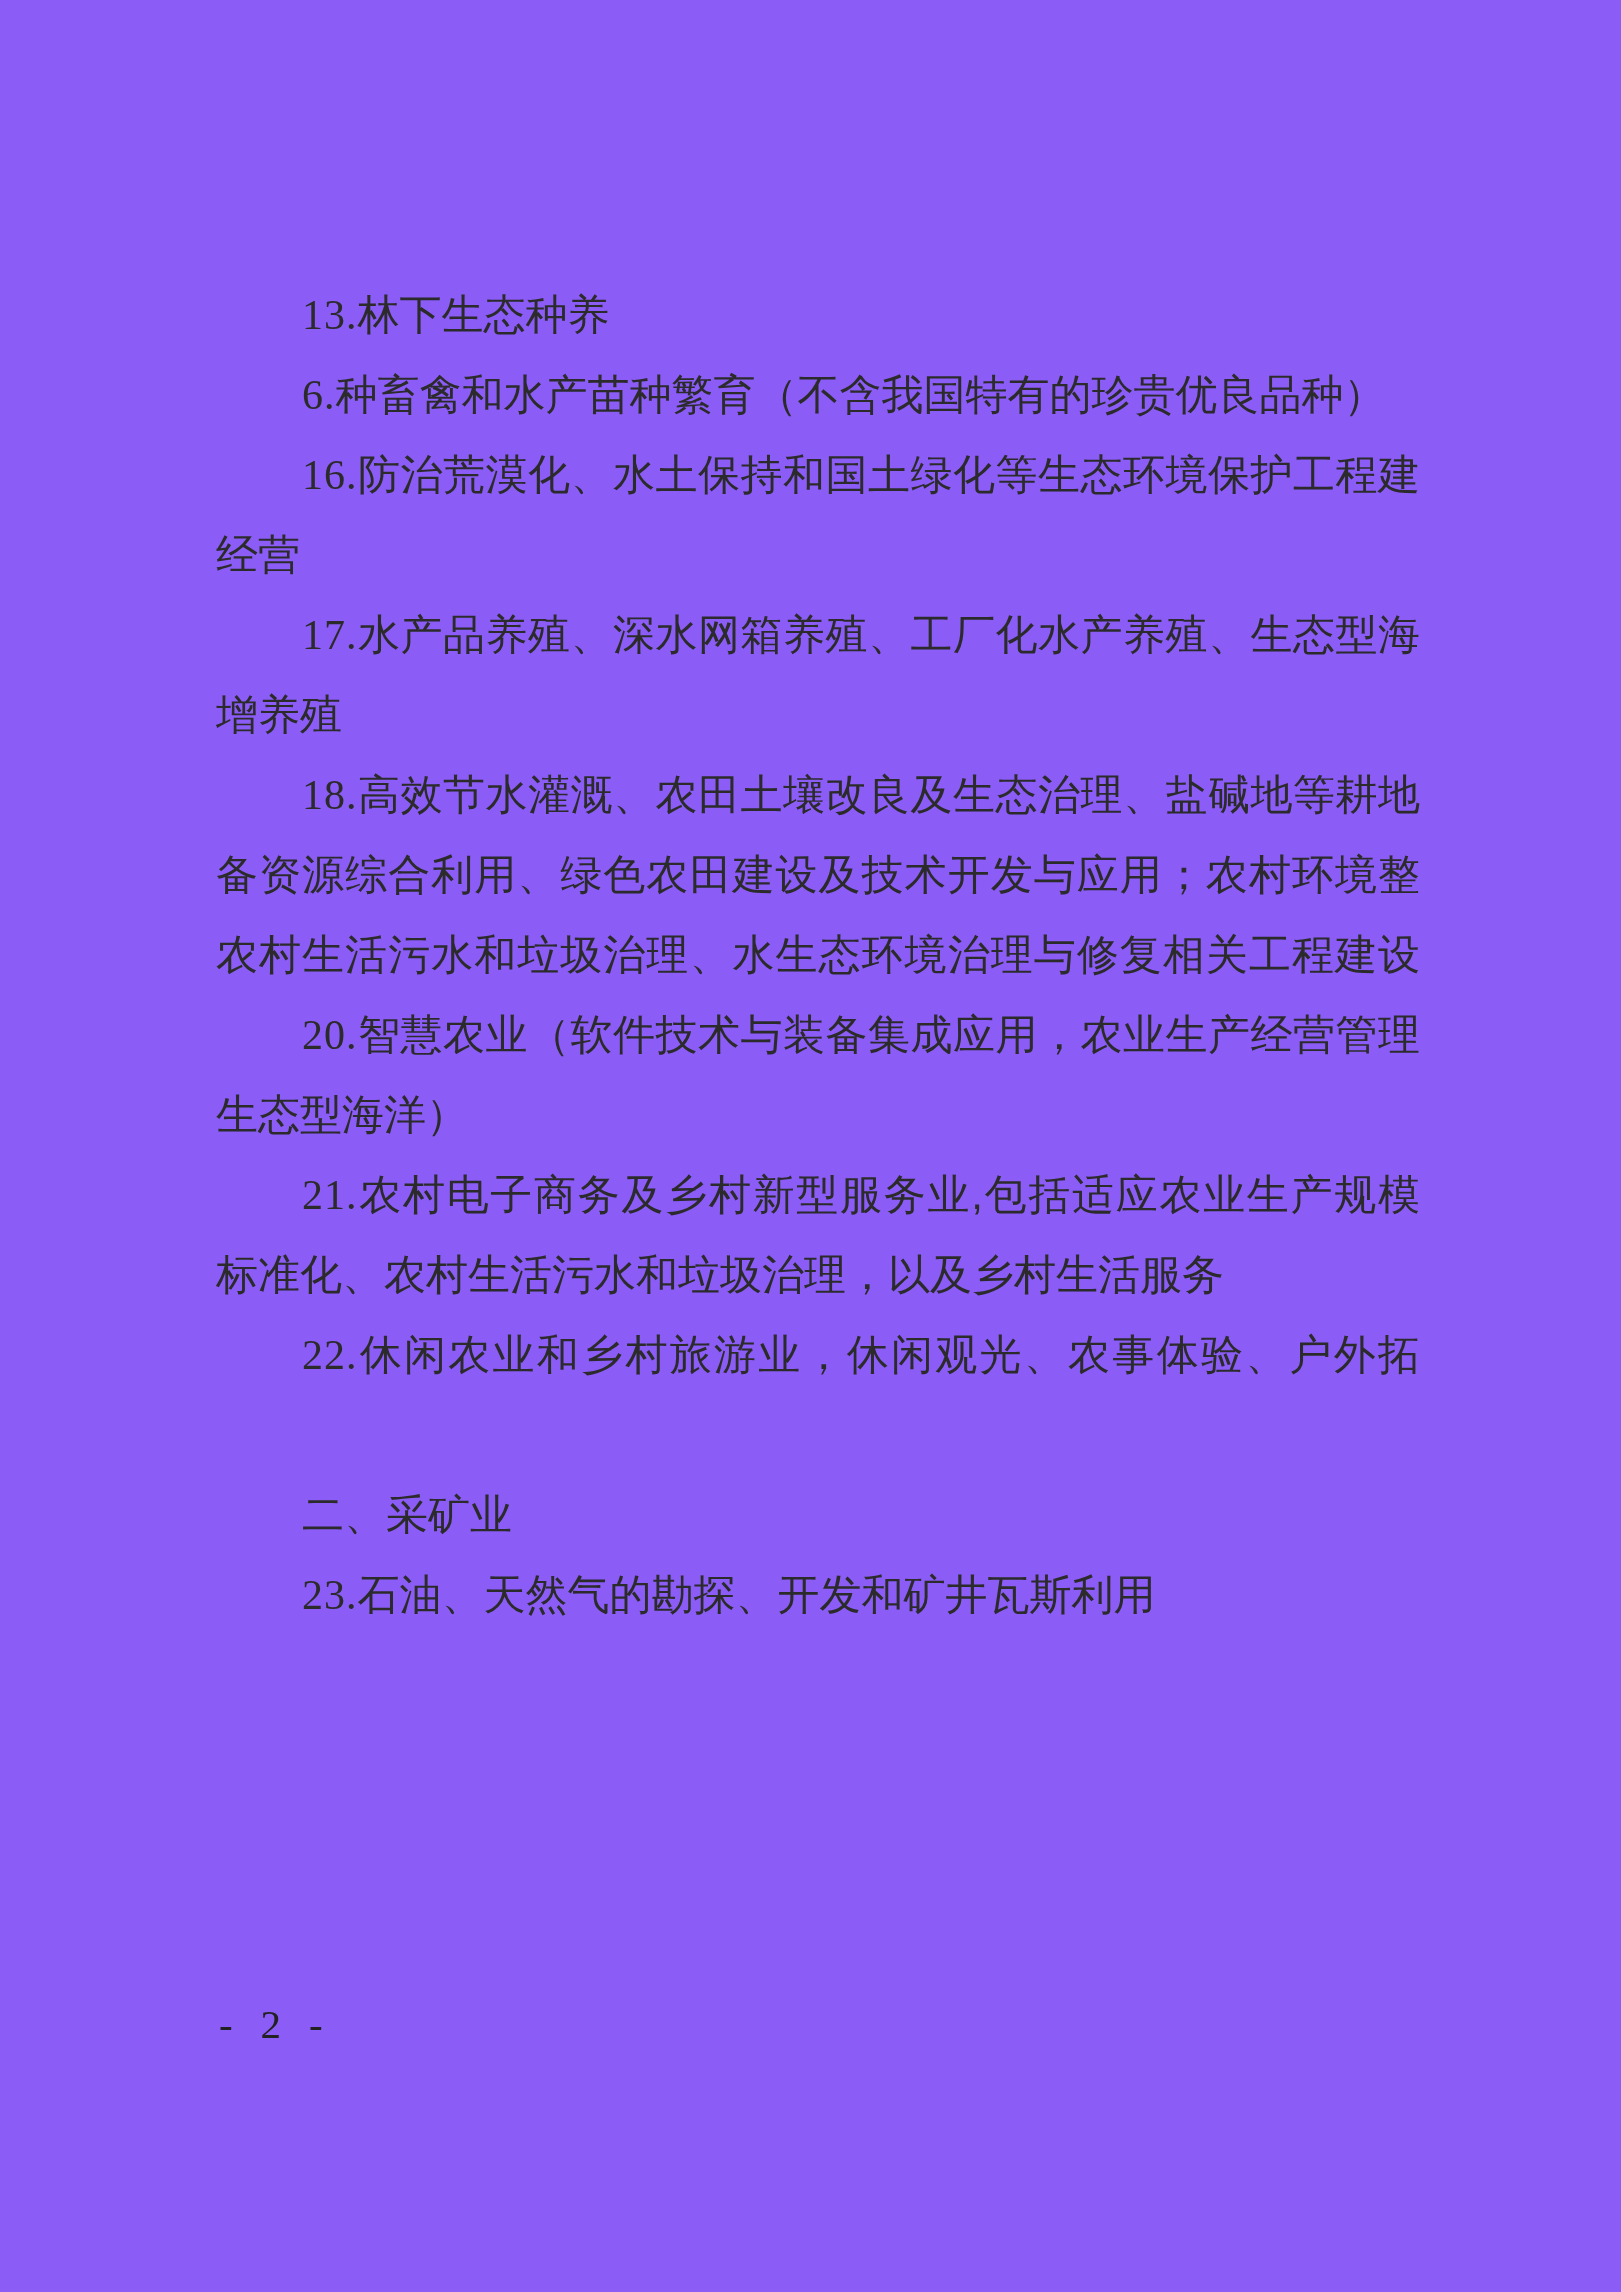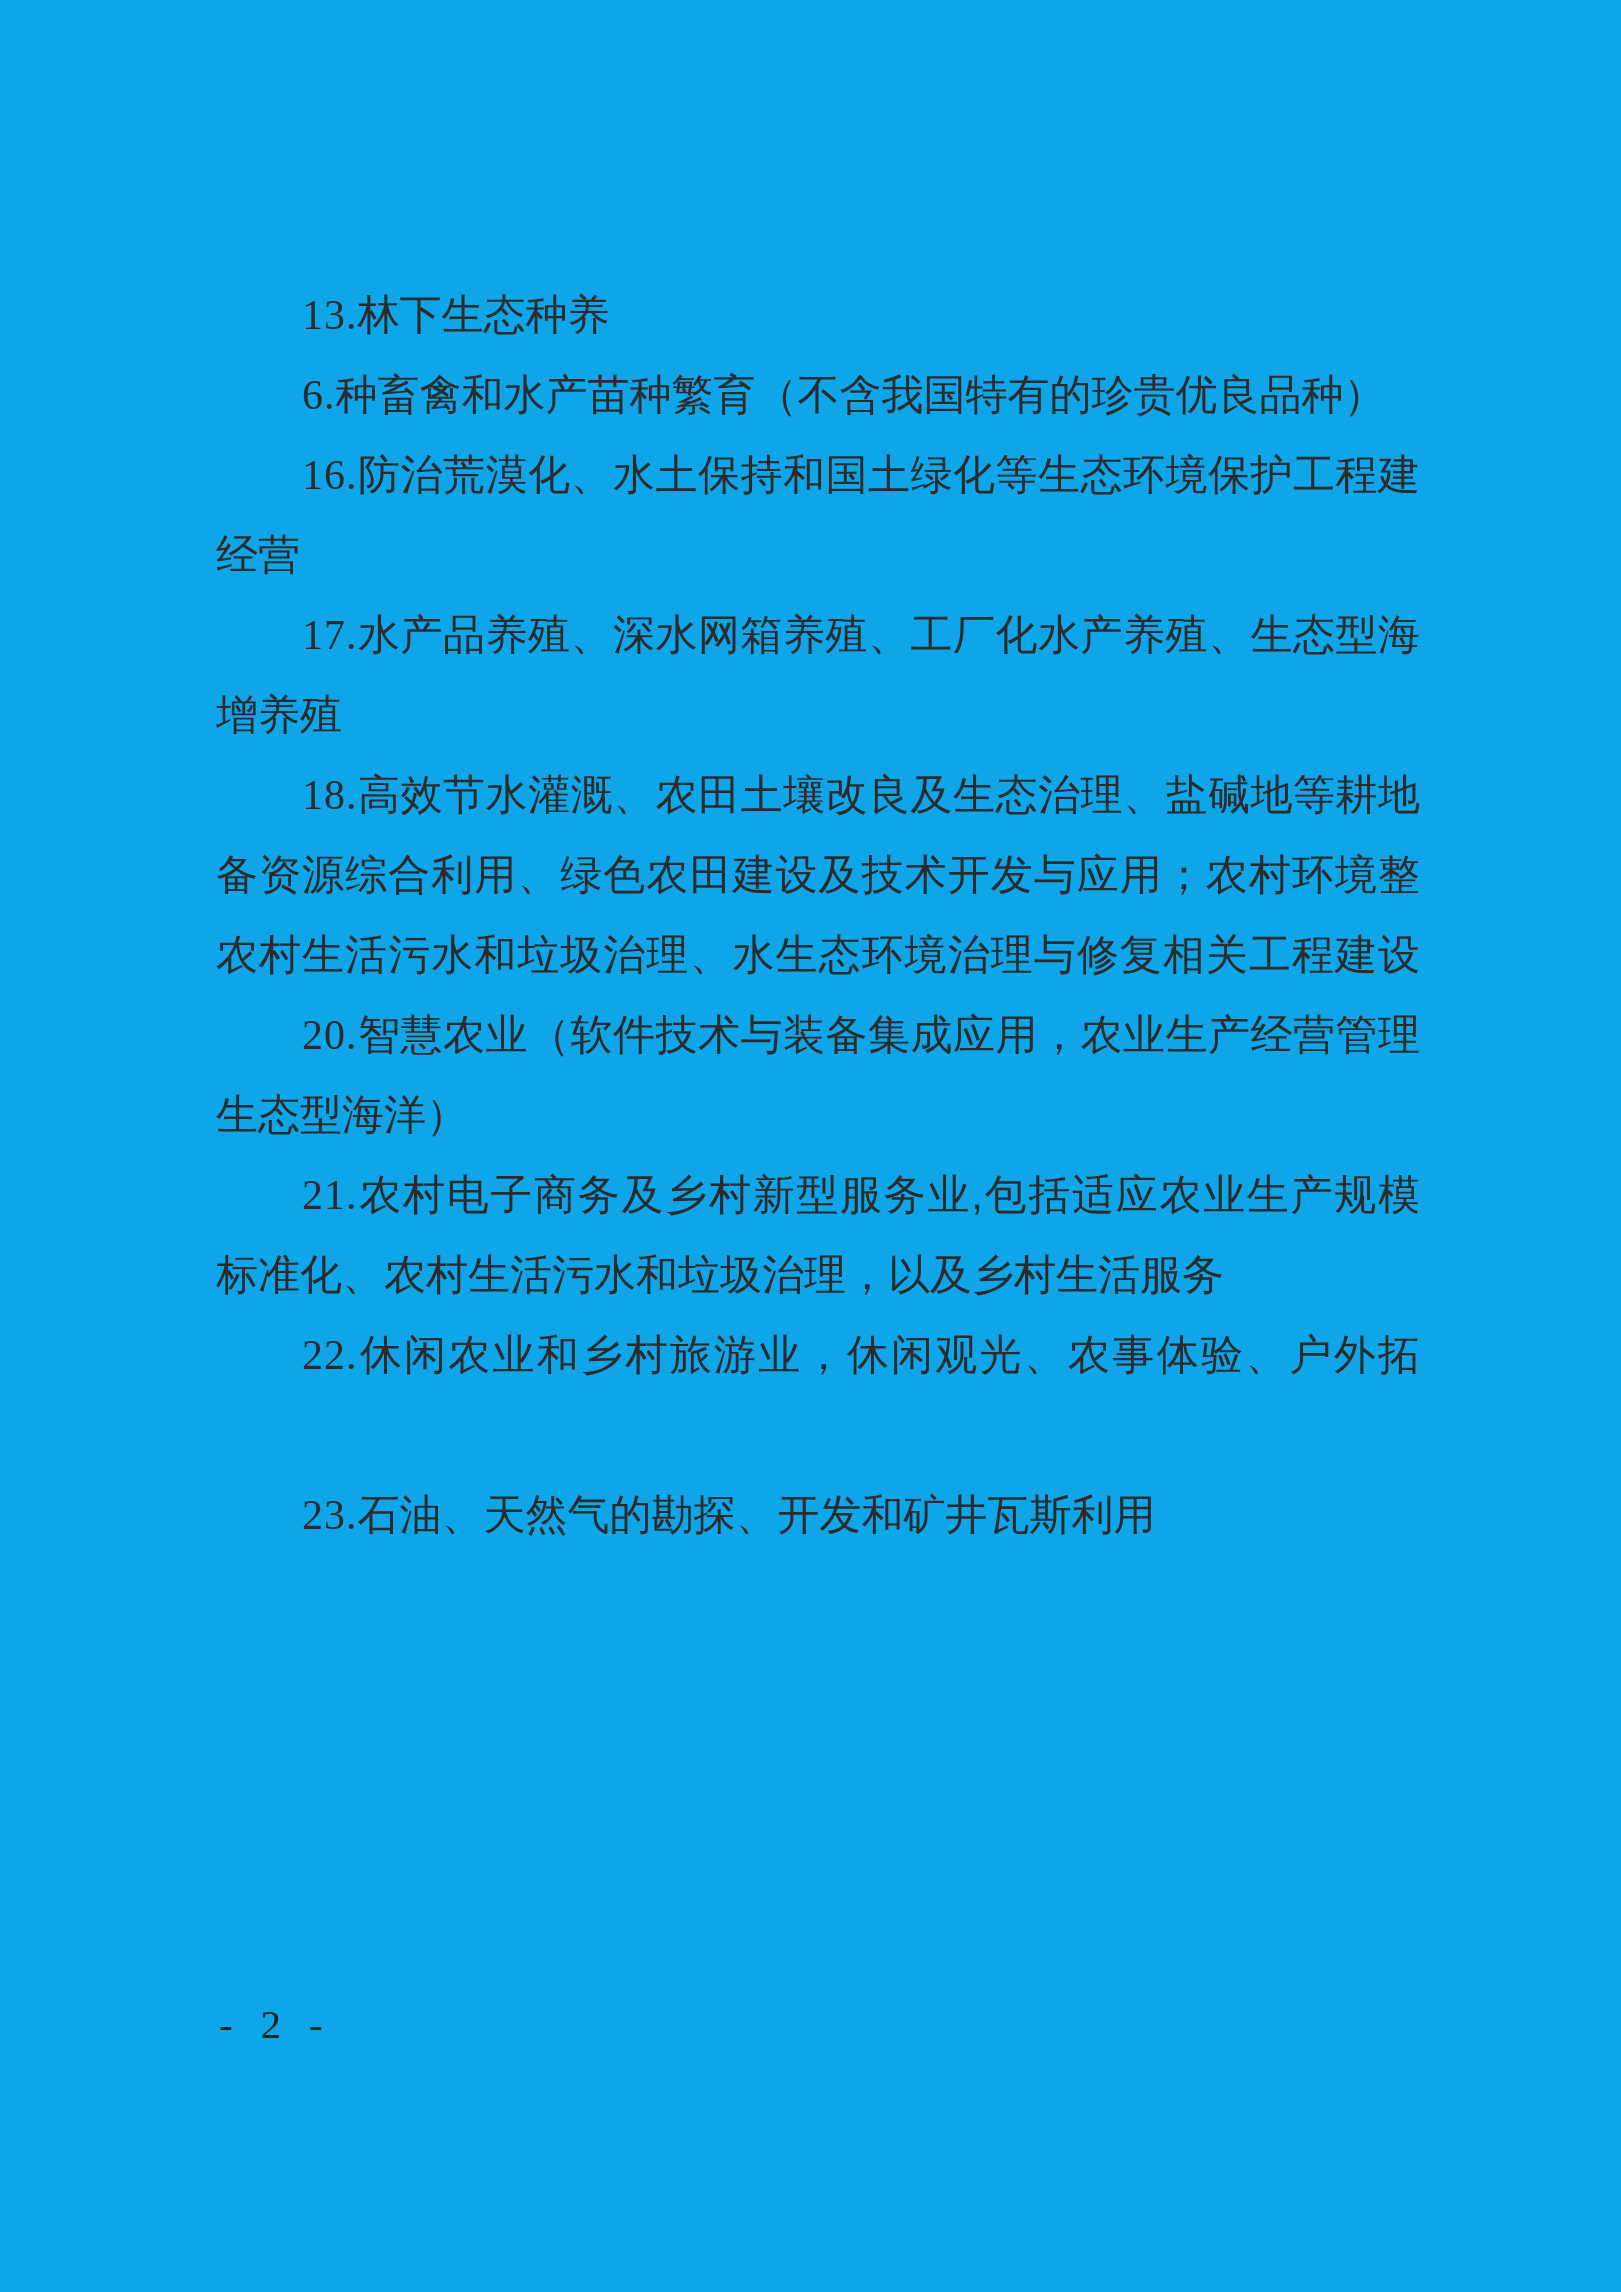--- a/index.html
+++ b/index.html
@@ -4,21 +4,21 @@
 <style>
   html, body {
     margin: 0;
     padding: 0;
     background: #ffffff;
   }
   .page {
     position: relative;
     width: 1621px;
     height: 2293px;
-    background: #0ea5e9;
+    background: #8b5cf6;
     font-family: "Liberation Sans", sans-serif;
     color: #2b2b2b;
     overflow: hidden;
   }
   .doc {
     position: absolute;
     left: 216px;
     top: 275px;
     width: 1204px;
     font-size: 42px;
@@ -87,20 +87,21 @@
     <div class="line fill indent"><span class="num">20.</span><span>智慧农业（软件技术与装备集成应用，农业生产经营管理数</span></div>
     <div class="line"><span>生态型海洋）</span></div>
 
     <div class="line fill indent"><span class="num">21.</span><span>农村电子商务及乡村新型服务业,包括适应农业生产规模化、</span></div>
     <div class="line"><span>标准化、农村生活污水和垃圾治理，以及乡村生活服务</span></div>
 
     <div class="line fill indent"><span class="num">22.</span><span>休闲农业和乡村旅游业，休闲观光、农事体验、户外拓展、</span></div>
 
     <div class="line spacer"></div>
 
+    <div class="line indent"><span>二、采矿业</span></div>
 
     <div class="line indent"><span class="num">23.</span><span>石油、天然气的勘探、开发和矿井瓦斯利用</span></div>
 
   </div>
 
   <div class="page-num">- 2 -</div>
 </div>
 
 
 </body></html>

